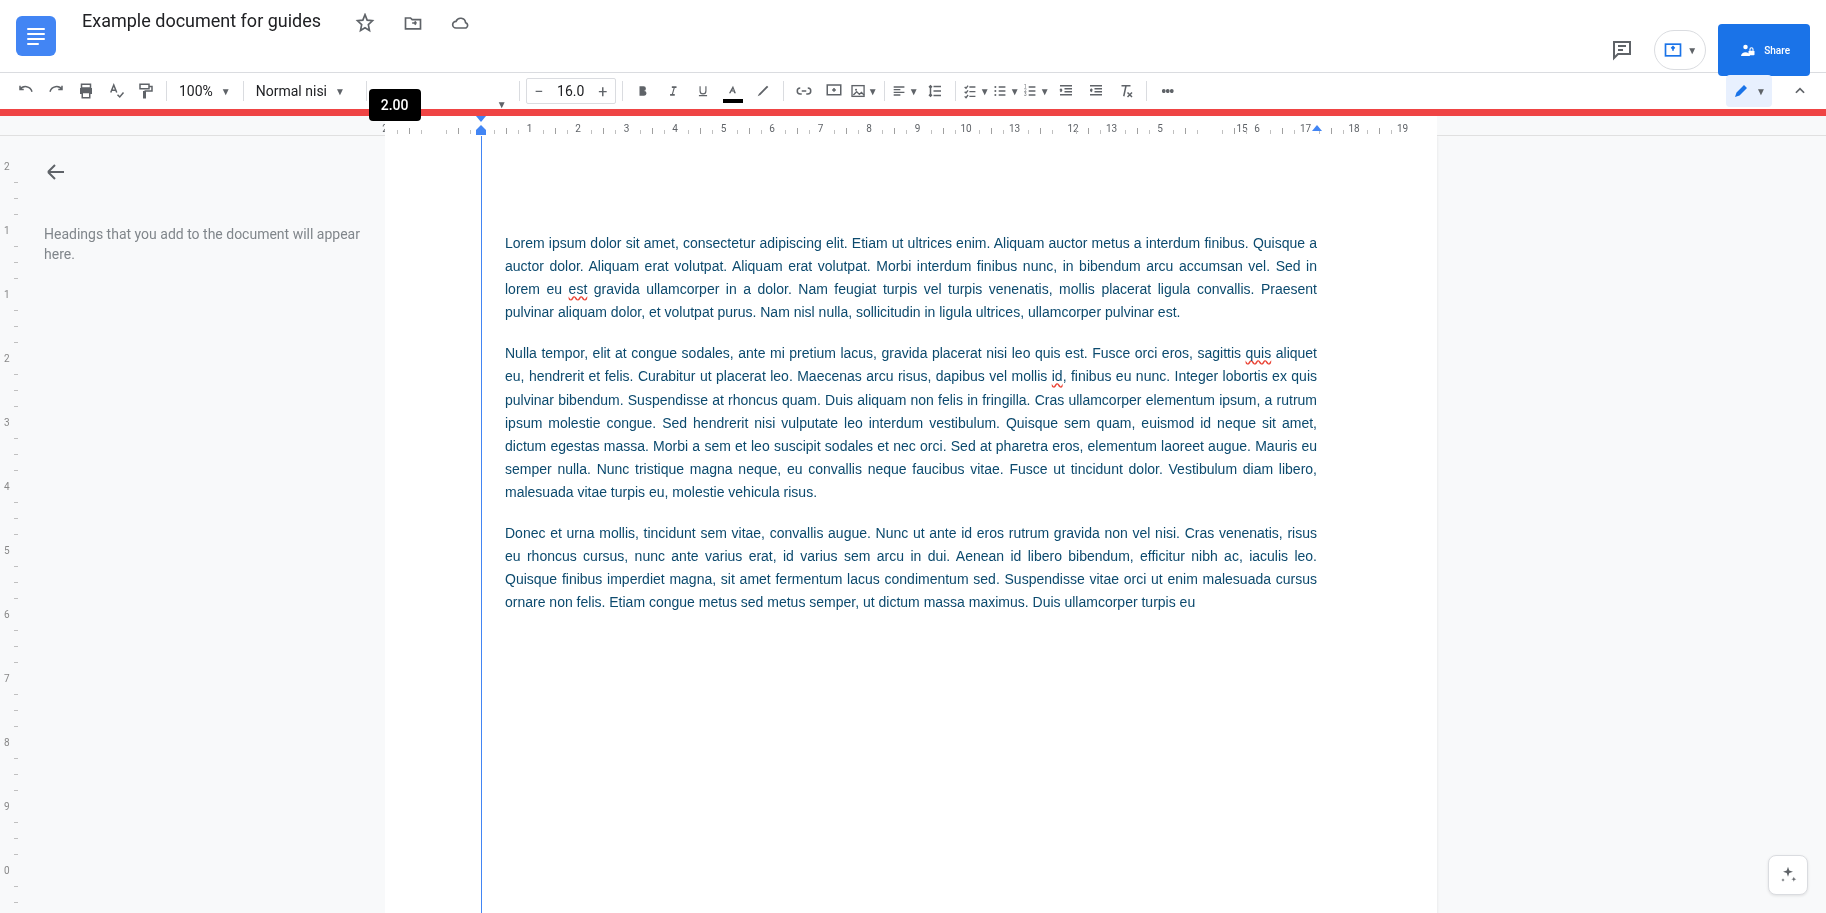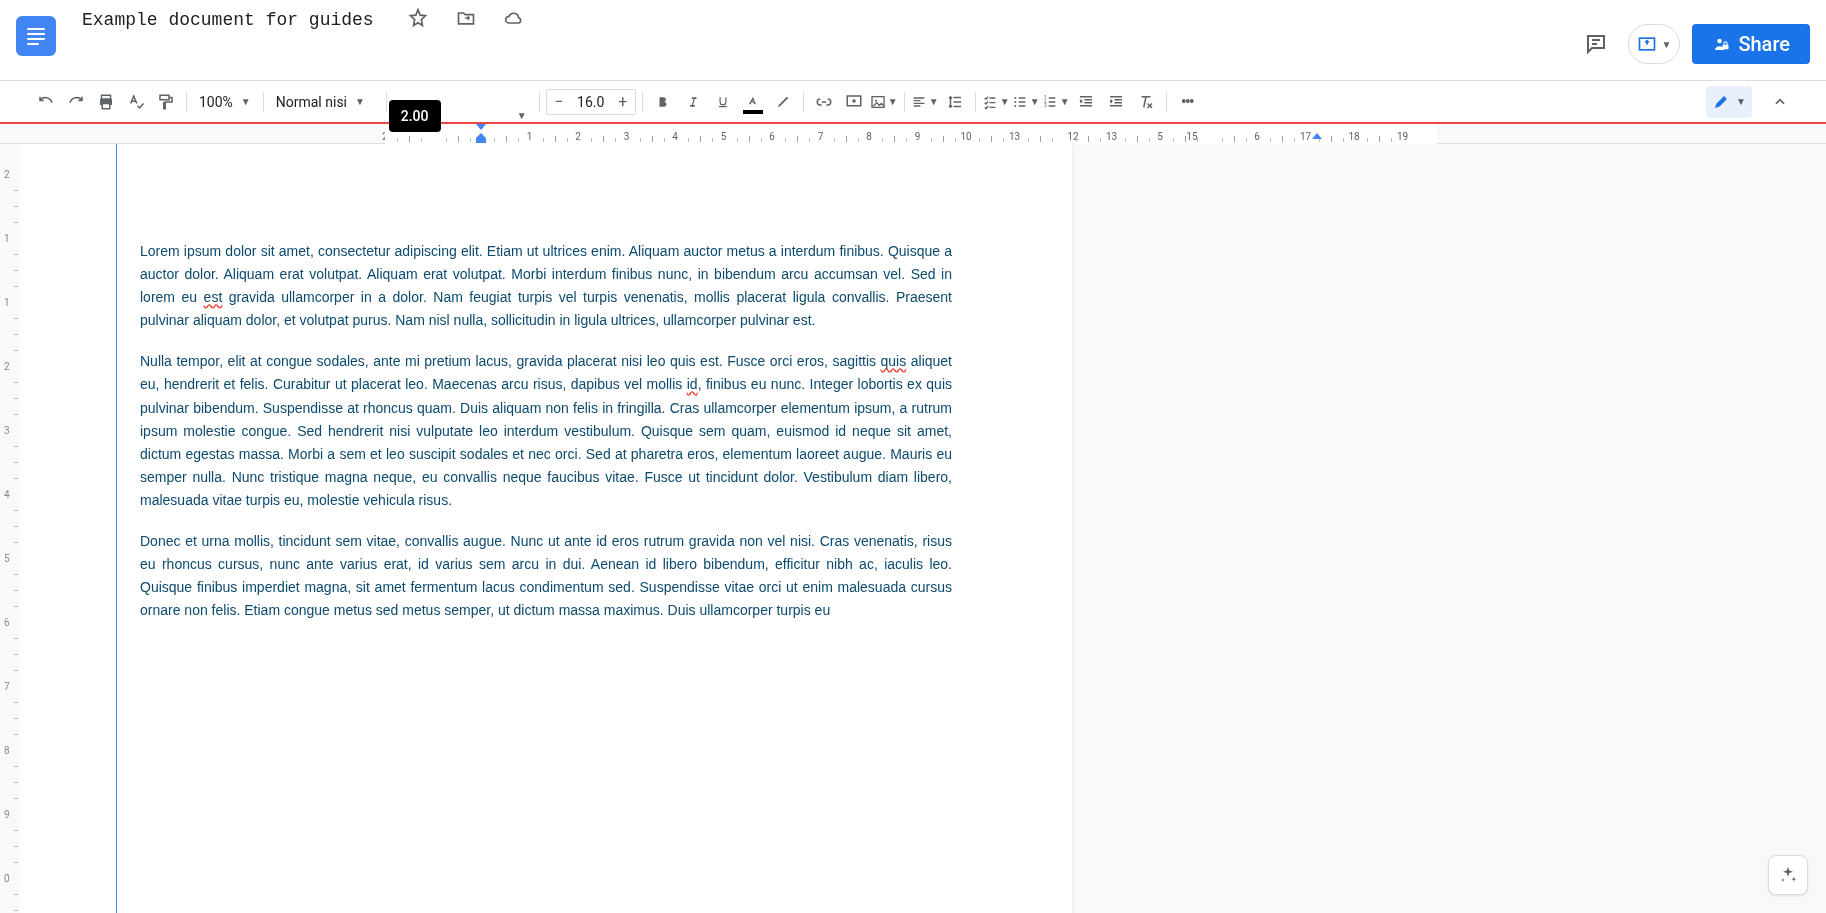--- a/index.html
+++ b/index.html
@@ -6,32 +6,32 @@
 body { font-family: 'Google Sans', Roboto, Arial, sans-serif; background: #fff; overflow: hidden; width: 1826px; height: 913px; color: #202124; }
 .header { display: flex; align-items: flex-start; padding: 8px 16px 0 16px; height: 72px; }
 .logo { width: 40px; height: 40px; background: #4285f4; border-radius: 6px; display: flex; align-items: center; justify-content: center; margin-top: 8px; margin-right: 12px; cursor: pointer; }
 .logo-bars { display: flex; flex-direction: column; gap: 3px; }
 .logo-bars span { display: block; height: 2px; background: #fff; border-radius: 1px; }
 .logo-bars span:nth-child(1) { width: 18px; }
 .logo-bars span:nth-child(2) { width: 18px; }
 .logo-bars span:nth-child(3) { width: 18px; }
 .logo-bars span:nth-child(4) { width: 12px; }
 .title-area { flex: 1; }
-.title-row { display: flex; align-items: flex-start; gap: 28px; padding-left: 8px; font-family: Liberation Mono, monospace; }
+.title-row { display: flex; align-items: flex-end; gap: 28px; padding-left: 8px; }
 .doc-title { font-size: 18px; color: #202124; outline: none; padding: 2px 6px; border-radius: 4px; }
 .title-icon { width: 20px; height: 20px; color: #5f6368; fill: #5f6368; cursor: pointer; }
 .menu-row { display: flex; align-items: center; gap: 2px; padding-left: 8px; margin-top: 4px; }
 .menu-item { padding: 4px 8px; font-size: 14px; color: #202124; cursor: pointer; border-radius: 4px; }
 .last-edit { color: #5f6368; text-decoration: underline; cursor: pointer; margin-left: 12px; }
 .header-right { display: flex; align-items: center; gap: 12px; margin-top: 16px; }
 .comment-icon-btn { width: 40px; height: 40px; display: flex; align-items: center; justify-content: center; cursor: pointer; border-radius: 50%; }
 .present-btn { display: flex; align-items: center; border: 1px solid #dadce0; border-radius: 20px; height: 40px; padding: 0 8px; cursor: pointer; }
 .present-caret { font-size: 10px; color: #5f6368; margin-left: 4px; }
-.share-btn { background: #1a73e8; color: #fff; border-radius: 4px; height: 40px; padding: 0 20px; display: flex; align-items: center; gap: 8px; cursor: pointer; font-size: 20px; font-weight: 500; }
-.toolbar { height: 44px; border-top: 1px solid #dadce0; border-bottom: 2px solid #ef4444; display: flex; align-items: center; padding: 0 32px; gap: 2px; margin-top: 8px; }
+.share-btn { background: #1a73e8; color: #fff; border-radius: 4px; height: 52px; padding: 0 20px; display: flex; align-items: center; gap: 8px; cursor: pointer; font-size: 10px; font-weight: 500; }
+.toolbar { height: 44px; border-top: 1px solid #dadce0; border-bottom: 7px solid #ef4444; display: flex; align-items: center; padding: 0 12px; gap: 2px; }
 .tb-btn { width: 28px; height: 28px; display: flex; align-items: center; justify-content: center; cursor: pointer; border-radius: 2px; color: #5f6368; position: relative; }
 .tb-sep { width: 1px; height: 20px; background: #dadce0; margin: 0 4px; }
 .tb-select { display: flex; align-items: center; padding: 0 6px; height: 28px; cursor: pointer; font-size: 14px; color: #202124; gap: 8px; }
 .tb-caret { font-size: 10px; color: #5f6368; }
 .font-box { position: relative; width: 140px; }
 .font-tooltip { position: absolute; top: -2px; left: -4px; background: #000; color: #fff; font-size: 14px; font-weight: 500; padding: 8px 12px; border-radius: 4px; z-index: 10; }
 .fontsize-box { display: flex; align-items: center; border: 1px solid #dadce0; border-radius: 2px; height: 26px; }
 .fontsize-btn { width: 24px; height: 24px; display: flex; align-items: center; justify-content: center; cursor: pointer; font-size: 16px; color: #5f6368; }
 .fontsize-val { width: 40px; text-align: center; font-size: 14px; }
 .text-color-bar { position: absolute; bottom: 2px; left: 4px; right: 4px; height: 4px; background: #000; }
@@ -298,21 +298,21 @@
       <span class="ruler-tick-major" style="left: 338.5px;">5</span>
       <span class="ruler-tick-major" style="left: 387px;">6</span>
       <span class="ruler-tick-major" style="left: 435.5px;">7</span>
       <span class="ruler-tick-major" style="left: 484px;">8</span>
       <span class="ruler-tick-major" style="left: 532.5px;">9</span>
       <span class="ruler-tick-major" style="left: 581px;">10</span>
       <span class="ruler-tick-major" style="left: 629.5px;">13</span>
       <span class="ruler-tick-major" style="left: 688px;">12</span>
       <span class="ruler-tick-major" style="left: 726.5px;">13</span>
       <span class="ruler-tick-major" style="left: 775px;">5</span>
-      <span class="ruler-tick-major" style="left: 807px;">15</span>
+      <span class="ruler-tick-major" style="left: 857px;">15</span>
       <span class="ruler-tick-major" style="left: 872px;">6</span>
       <span class="ruler-tick-major" style="left: 920.5px;">17</span>
       <span class="ruler-tick-major" style="left: 969px;">18</span>
       <span class="ruler-tick-major" style="left: 1017.5px;">19</span>
       <span class="ruler-tick-minor" style="left: 12.125px;"></span>
       <span class="ruler-tick-mid" style="left: 24.25px;"></span>
       <span class="ruler-tick-minor" style="left: 36.375px;"></span>
       <span class="ruler-tick-minor" style="left: 60.625px;"></span>
       <span class="ruler-tick-mid" style="left: 72.75px;"></span>
       <span class="ruler-tick-minor" style="left: 84.875px;"></span>
@@ -422,20 +422,26 @@
       <span class="vruler-minor" style="top: 638px;"></span>
       <span class="vruler-minor" style="top: 654px;"></span>
       <span class="vruler-tick" style="top: 670px;">9</span>
       <span class="vruler-minor" style="top: 686px;"></span>
       <span class="vruler-minor" style="top: 702px;"></span>
       <span class="vruler-minor" style="top: 718px;"></span>
       <span class="vruler-tick" style="top: 734px;">0</span>
       <span class="vruler-minor" style="top: 750px;"></span>
       <span class="vruler-minor" style="top: 766px;"></span>
     </div>
+  <div class="outline-panel">
+    <svg class="back-arrow" viewBox="0 0 24 24">
+        <path fill="none" stroke="#5f6368" stroke-width="2" d="M20 12H4m0 0l7-7m-7 7l7 7"></path>
+      </svg>
+    <div class="outline-text">Headings that you add to the document will appear here.</div>
+  </div>
   <div class="doc-area">
     <div class="page">
       <div class="margin-guide"></div>
       <div class="doc-text">
         <p><span>Lorem ipsum dolor sit amet, consectetur adipiscing elit. Etiam ut ultrices enim. Aliquam auctor metus a interdum finibus. Quisque a auctor dolor. Aliquam erat volutpat. Aliquam erat volutpat. Morbi interdum finibus nunc, in bibendum arcu accumsan vel. Sed in lorem eu </span><span class="spell">est</span><span> gravida ullamcorper in a dolor. Nam feugiat turpis vel turpis venenatis, mollis placerat ligula convallis. Praesent pulvinar aliquam dolor, et volutpat purus. Nam nisl nulla, sollicitudin in ligula ultrices, ullamcorper pulvinar est.</span></p>
         <p><span>Nulla tempor, elit at congue sodales, ante mi pretium lacus, gravida placerat nisi leo quis est. Fusce orci eros, sagittis </span><span class="spell">quis</span><span> aliquet eu, hendrerit et felis. Curabitur ut placerat leo. Maecenas arcu risus, dapibus vel mollis </span><span class="spell">id</span><span>, finibus eu nunc. Integer lobortis ex quis pulvinar bibendum. Suspendisse at rhoncus quam. Duis aliquam non felis in fringilla. Cras ullamcorper elementum ipsum, a rutrum ipsum molestie congue. Sed hendrerit nisi vulputate leo interdum vestibulum. Quisque sem quam, euismod id neque sit amet, dictum egestas massa. Morbi a sem et leo suscipit sodales et nec orci. Sed at pharetra eros, elementum laoreet augue. Mauris eu semper nulla. Nunc tristique magna neque, eu convallis neque faucibus vitae. Fusce ut tincidunt dolor. Vestibulum diam libero, malesuada vitae turpis eu, molestie vehicula risus.</span></p>
         <p><span>Donec et urna mollis, tincidunt sem vitae, convallis augue. Nunc ut ante id eros rutrum gravida non vel nisi. Cras venenatis, risus eu rhoncus cursus, nunc ante varius erat, id varius sem arcu in dui. Aenean id libero bibendum, efficitur nibh ac, iaculis leo. Quisque finibus imperdiet magna, sit amet fermentum lacus condimentum sed. Suspendisse vitae orci ut enim malesuada cursus ornare non felis. Etiam congue metus sed metus semper, ut dictum massa maximus. Duis ullamcorper turpis eu</span></p>
       </div>
     </div>
   </div>

